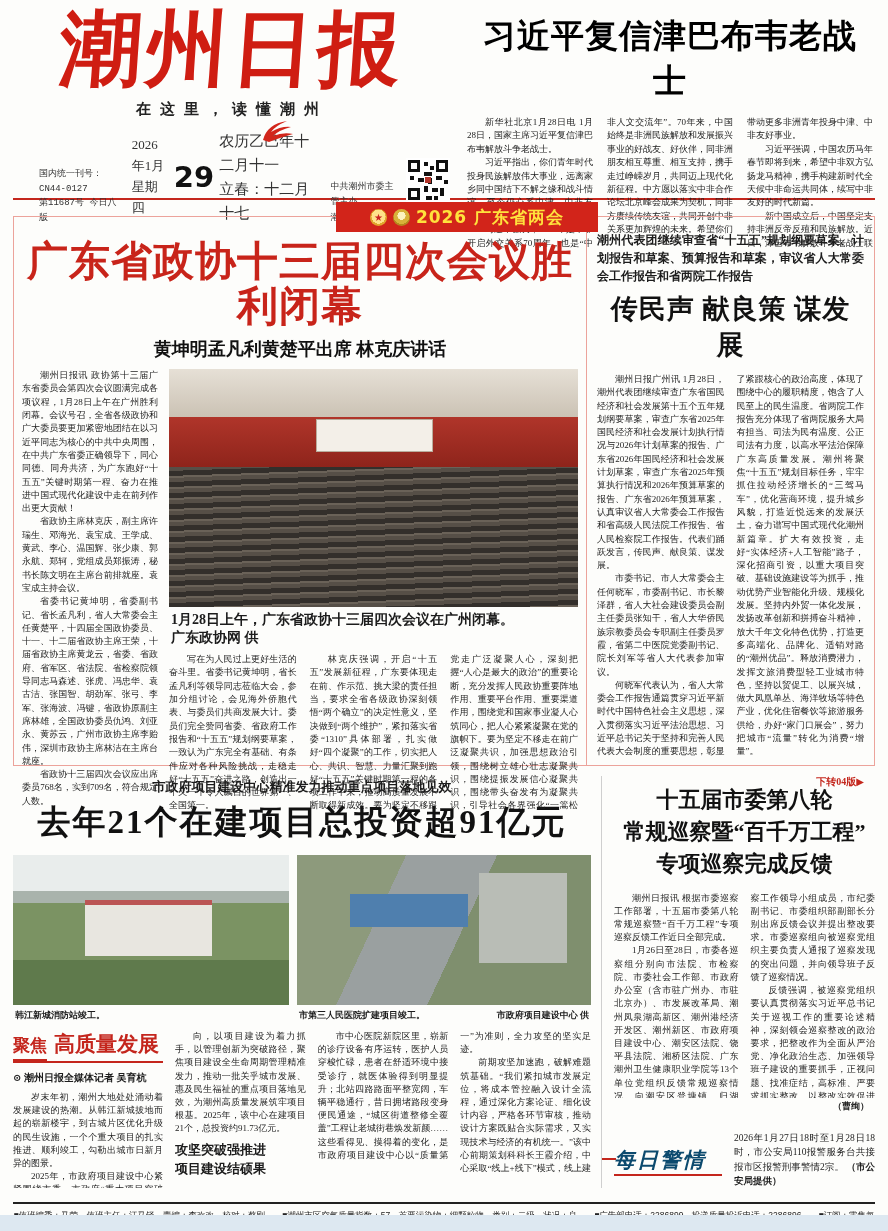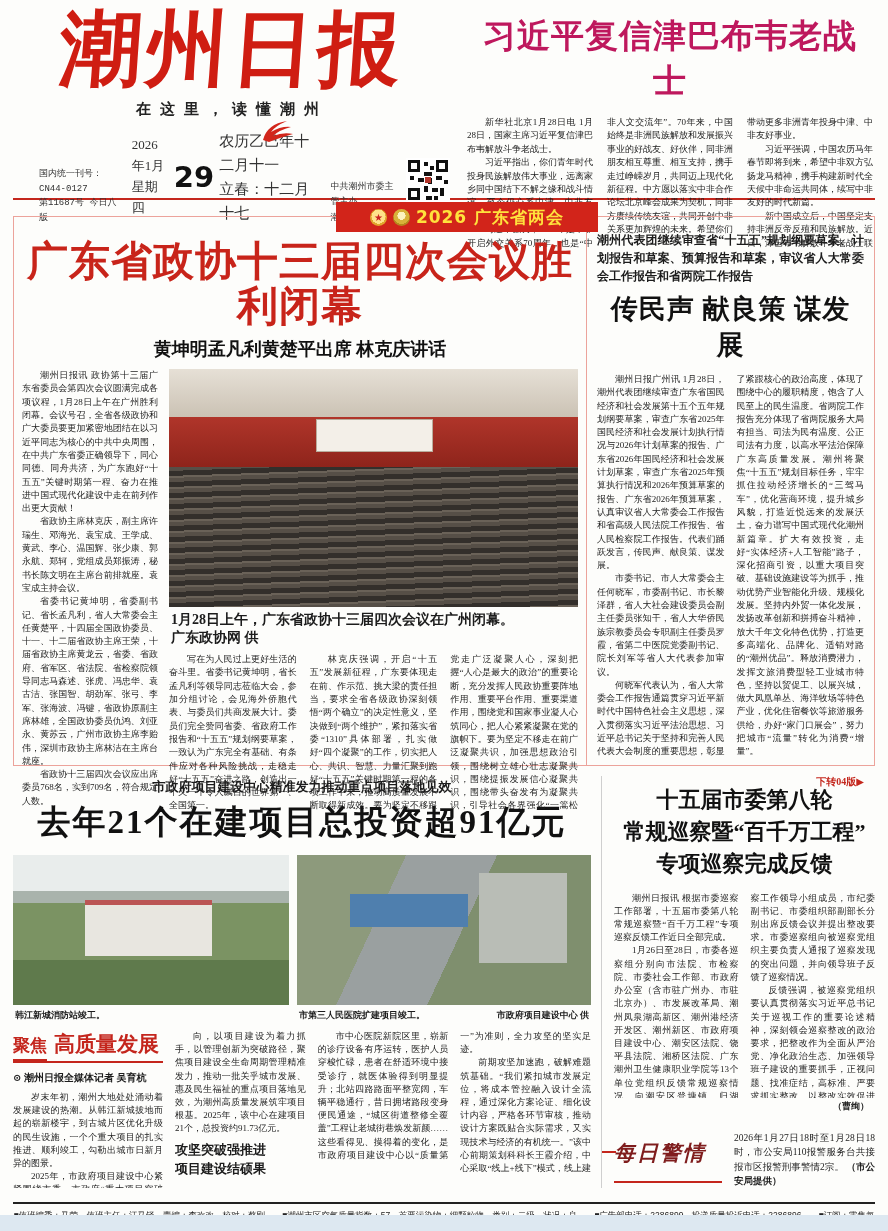--- a/index.html
+++ b/index.html
@@ -17,21 +17,21 @@
   .issue{font-size:9px;line-height:1.6;color:#333;white-space:pre-line;margin-left:26px;font-family:Liberation Mono, monospace;}
   .dateblk{display:flex;align-items:center;gap:5px;margin-left:6px;}
   .date-l{font-size:13px;line-height:1.6;color:#333;white-space:pre-line;text-align:left;}
   .daynum{font-size:29px;font-weight:900;font-family:"DejaVu Sans",sans-serif;line-height:.9;color:#111;}
   .lunar{font-size:15px;line-height:1.6;color:#333;white-space:pre-line;}
   .pub{font-size:9px;line-height:1.7;color:#333;white-space:pre-line;margin-left:8px;}
   .qrbox{margin-left:4px;text-align:center;}
   .qrbox .cap{font-size:6.5px;color:#444;margin-top:1px;}
   
   .xi{flex:1;padding:14px 2px 0 16px;}
-  .xi h1{margin:0 0 12px;font-size:33px;letter-spacing:1px;text-align:center;font-weight:900;color:#be185d;}
+  .xi h1{margin:0 0 12px;font-size:33px;letter-spacing:1px;text-align:center;font-weight:900;color:#000000;}
   .xi-body{column-count:3;column-gap:14px;height:136px;overflow:hidden;font-size:9px;line-height:13.4px;text-align:justify;}
   p{margin:0;text-indent:2em;}
   .red-rule{height:2px;background:#c4271d;margin:2px 0 16px;}
   
   .mainbox{position:relative;border:1px solid #eca39b;display:flex;height:548px;}
   .banner{position:absolute;top:-15px;left:322px;width:262px;height:30px;background:#d2241a;
           display:flex;align-items:center;justify-content:center;gap:6px;}
   .banner .lbl{color:#ffe23c;font-weight:900;font-size:17px;font-family:"DejaVu Sans",sans-serif;letter-spacing:1px;}
   .emb{width:17px;height:17px;border-radius:50%;display:inline-block;}
   .emb.nat{background:radial-gradient(circle at 50% 45%,#ffe28a 0 55%,#e0a62c 56% 100%);color:#c22;font-size:10px;line-height:17px;text-align:center;}
@@ -82,22 +82,22 @@
   .proj-col1 .paras,.proj-cols{font-size:9px;line-height:13.2px;text-align:justify;}
   .proj-col1 .paras{height:100px;overflow:hidden;}
   .proj-cols{column-count:3;column-gap:12px;flex:1;height:158px;overflow:hidden;}
   .inline-subhead{margin:4px 0;font-size:13px;font-weight:900;text-align:left;white-space:pre-line;line-height:1.5;}
   
   .inspection{flex:1;padding-left:12px;display:flex;flex-direction:column;}
   .insp-hl{margin:8px 0 12px;font-size:22px;font-weight:900;text-align:center;line-height:1.45;white-space:pre-line;color:#111;}
   .insp-body{column-count:2;column-gap:12px;height:258px;overflow:hidden;font-size:9px;line-height:13.2px;text-align:justify;}
   .insp-sign{text-align:right;font-weight:bold;font-size:9px;margin:2px 6px 0;}
   .police{margin-top:12px;display:flex;align-items:center;gap:12px;padding-top:6px;}
-  .police-label{flex:0 0 108px;color:#7f1d1d;font-weight:900;font-size:21px;letter-spacing:2px;
-     border-bottom:2px solid #c4261d;padding:2px 0 14px;position:relative;font-style:italic;}
+  .police-label{flex:0 0 108px;color:#0c4a6e;font-weight:900;font-size:21px;letter-spacing:2px;
+     border-bottom:2px solid #c4261d;padding:2px 0 0;position:relative;font-style:italic;}
   .police-label:before{content:"";position:absolute;left:-12px;top:14px;width:14px;height:2px;background:#c4261d;}
   .police-text{font-size:9.5px;line-height:1.5;text-align:justify;}
   .police-text b{font-weight:bold;}
   
   .footer{margin-top:14px;border-top:2px solid #222;padding-top:6px;text-align:center;font-size:8.5px;color:#222;
           font-family:"Liberation Sans","DejaVu Sans",sans-serif;}
   .strip{position:absolute;left:0;right:0;bottom:0;height:16px;background:#dde8f1;}
 </style>
 </head>
 <body>

